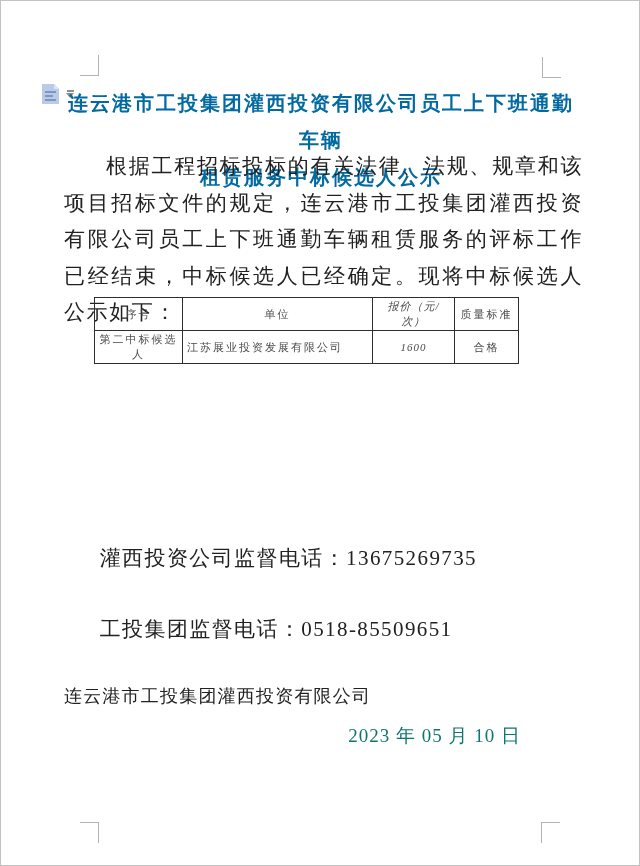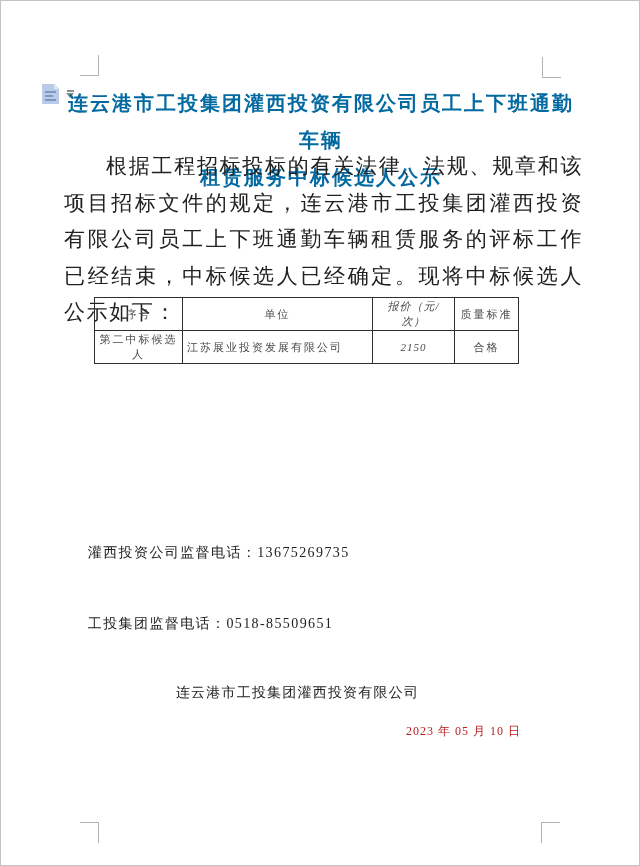--- a/index.html
+++ b/index.html
@@ -64,32 +64,32 @@
   }
   .para{
     position:absolute;left:63px;width:519px;
     font-size:21px;line-height:36.5px;letter-spacing:1.6px;
     text-align:justify;text-indent:2em;color:#212121;
   }
   .para1{top:147px;}
   .para2{top:412px;}
   .phone{
     position:absolute;left:63px;width:519px;
-    font-size:14px;letter-spacing:1.4px;color:#212121;
+    font-size:21px;letter-spacing:1.4px;color:#212121;
     text-indent:1.7em;
   }
   .phone1{top:543px;}
   .phone2{top:614px;}
   .signature{
     position:absolute;left:63px;top:683px;width:467px;
-    text-align:center;font-size:14px;letter-spacing:1.2px;color:#212121;
+    text-align:left;font-size:18px;letter-spacing:1.2px;color:#212121;
   }
   .docdate{
     position:absolute;left:63px;top:722px;width:457px;
-    text-align:right;font-size:12px;letter-spacing:1px;color:#b91c1c;
+    text-align:right;font-size:19px;letter-spacing:1px;color:#0f766e;
   }
   
   table.bids{
     position:absolute;left:93px;top:296px;
     border-collapse:collapse;
     table-layout:fixed;width:424px;
     font-size:11px;color:#4a4a4a;
     letter-spacing:2px;
   }
   table.bids th,table.bids td{
@@ -151,21 +151,21 @@
         <th>序号</th>
         <th>单位</th>
         <th class="price">报价（元/次）</th>
         <th>质量标准</th>
       </tr>
     </thead>
     <tbody>
       <tr>
         <td>第二中标候选人</td>
         <td class="company">江苏展业投资发展有限公司</td>
-        <td class="price">2150</td>
+        <td class="price">1600</td>
         <td>合格</td>
       </tr>
     </tbody>
   </table>
 
 
   <div class="phone phone1">灌西投资公司监督电话：13675269735</div>
   <div class="phone phone2">工投集团监督电话：0518-85509651</div>
 
   <div class="signature">连云港市工投集团灌西投资有限公司</div>

